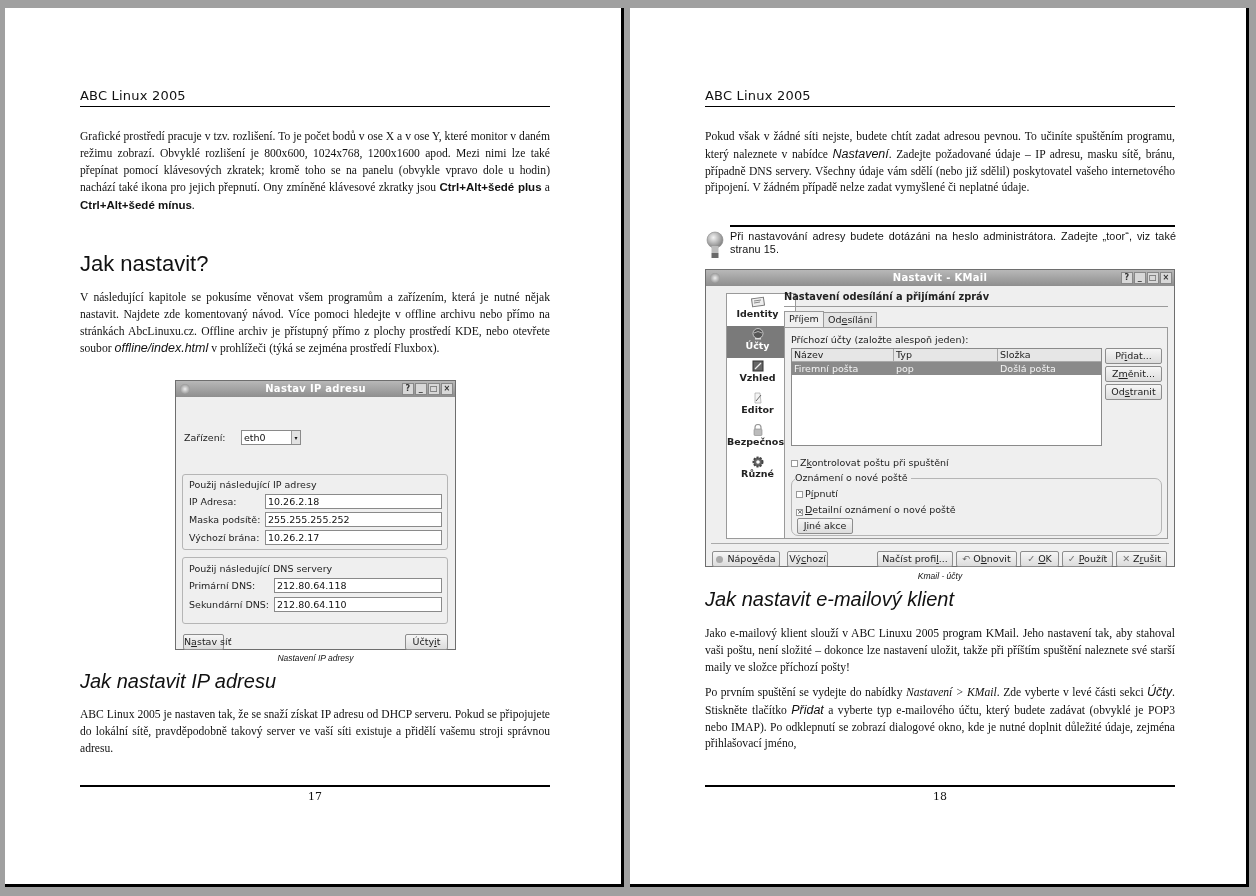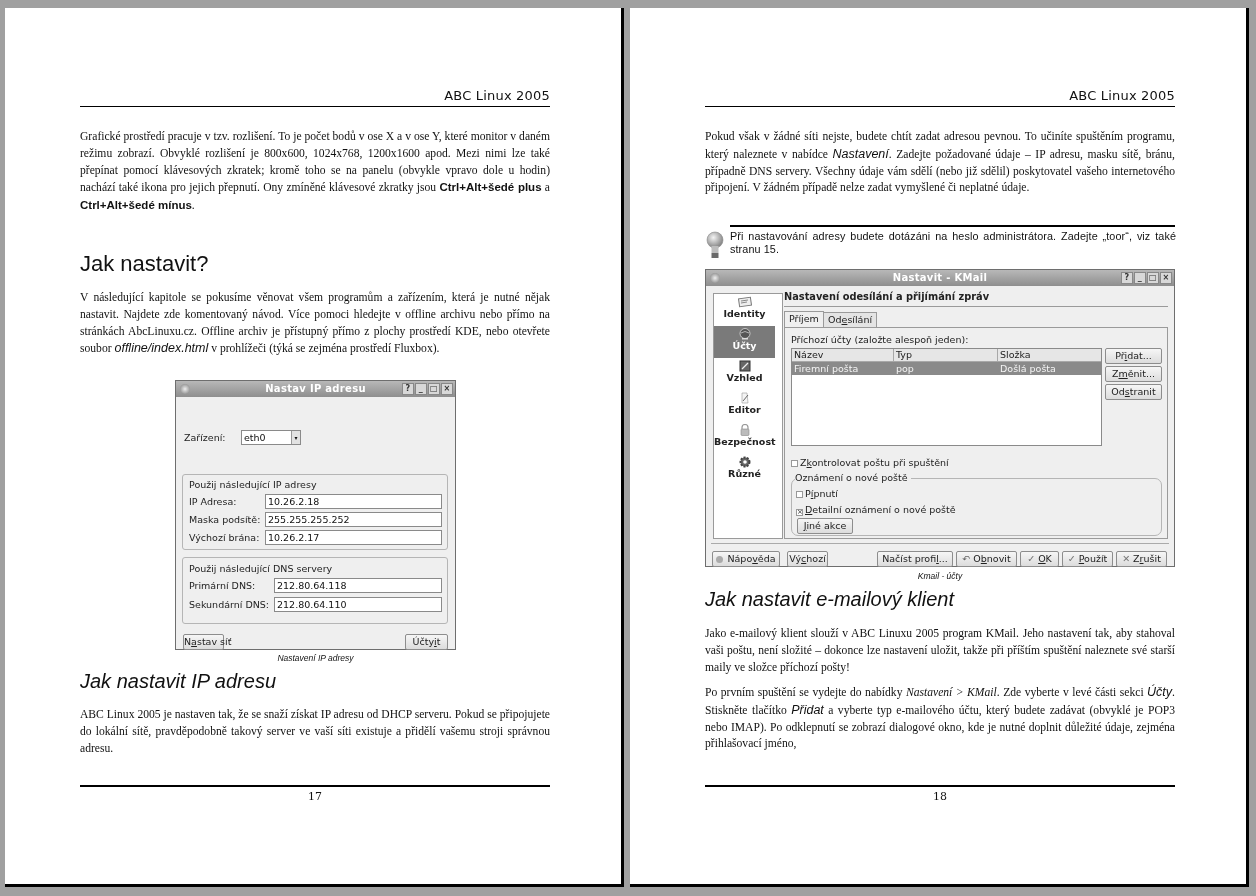--- a/index.html
+++ b/index.html
@@ -4,21 +4,21 @@
 <style>
   * { box-sizing: border-box; margin: 0; padding: 0; }
   html, body { width: 1256px; height: 896px; overflow: hidden; }
   body { background: #a0a0a0; position: relative; font-family: "DejaVu Serif", serif; color: #111; }
 
   .page { position: absolute; top: 8px; width: 619px; height: 879px; background: #fff;
           border-right: 3px solid #000; border-bottom: 3px solid #000; }
   #page-left { left: 5px; }
   #page-right { left: 630px; }
 
-  .running-head { position: absolute; left: 75px; width: 470px; top: 80px; text-align: right;
+  .running-head { position: absolute; left: 75px; width: 470px; top: 80px; text-align: left;
                   font-family: "DejaVu Sans", sans-serif; font-size: 13px; letter-spacing: 0.2px; }
   .head-rule { position: absolute; left: 75px; width: 470px; top: 98px; height: 1px; background: #000; }
   .foot-rule { position: absolute; left: 75px; width: 470px; top: 777px; height: 2px; background: #000; }
   .page-num { position: absolute; left: 75px; width: 470px; top: 782px; text-align: center;
               font-family: "DejaVu Serif", serif; font-size: 11px; }
 
   .para { position: absolute; left: 75px; width: 470px; font-size: 11.6px; line-height: 16.8px;
           text-align: justify; font-family: "Liberation Serif", serif; }
   .para b { font-family: "Liberation Sans", sans-serif; font-weight: bold; font-size: 11.5px; }
   .para i.sans { font-family: "Liberation Sans", sans-serif; font-style: italic; font-size: 12.5px; }
@@ -45,21 +45,21 @@
   .input { position: absolute; background: #fff; border: 1px solid #8a8a8a; height: 15px;
            font-size: 9.5px; line-height: 13px; padding-left: 2px; color: #111; }
   .lbl { position: absolute; font-size: 9.5px; white-space: nowrap; }
   .group { position: absolute; border: 1px solid #b5b5b5; border-radius: 3px; }
   .btn { position: absolute; background: linear-gradient(#f6f6f6, #dcdcdc); border: 1px solid #8d8d8d;
          border-radius: 2px; height: 16px; font-size: 9.5px; line-height: 14px; text-align: center; color: #222;
          white-space: nowrap; }
   u { text-decoration: underline; }
 
   
-  .sidebar { position: absolute; left: 7px; top: 23px; width: 70px; height: 246px; background: #fff;
+  .sidebar { position: absolute; left: 20px; top: 23px; width: 70px; height: 246px; background: #fff;
              border: 1px solid #9a9a9a; }
   .side-item { position: absolute; left: 0; width: 61px; height: 32px; text-align: center;
                font-weight: bold; font-size: 9.5px; }
   .side-item .ico { display: block; margin: 2px auto 0; width: 14px; height: 12px; }
   .side-item .txt { display: block; line-height: 12px; }
   .side-item.sel { background: #7a7a7a; color: #fff; }
   .tab { position: absolute; height: 16px; border: 1px solid #9a9a9a; border-bottom: none; font-size: 9.5px;
          line-height: 14px; padding: 0 4px; background: #e4e4e4; }
   .tab.active { background: #efefef; height: 17px; }
   .panel { position: absolute; border: 1px solid #9a9a9a; background: #efefef; }

